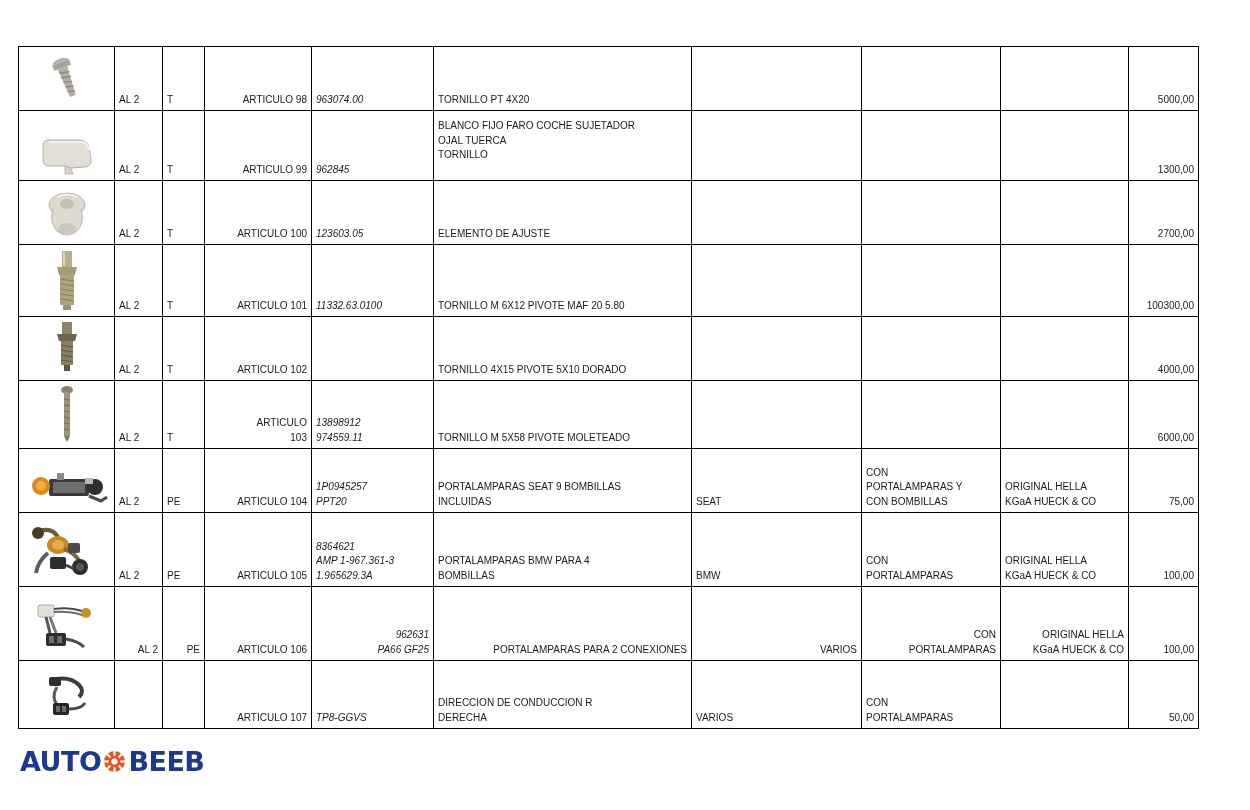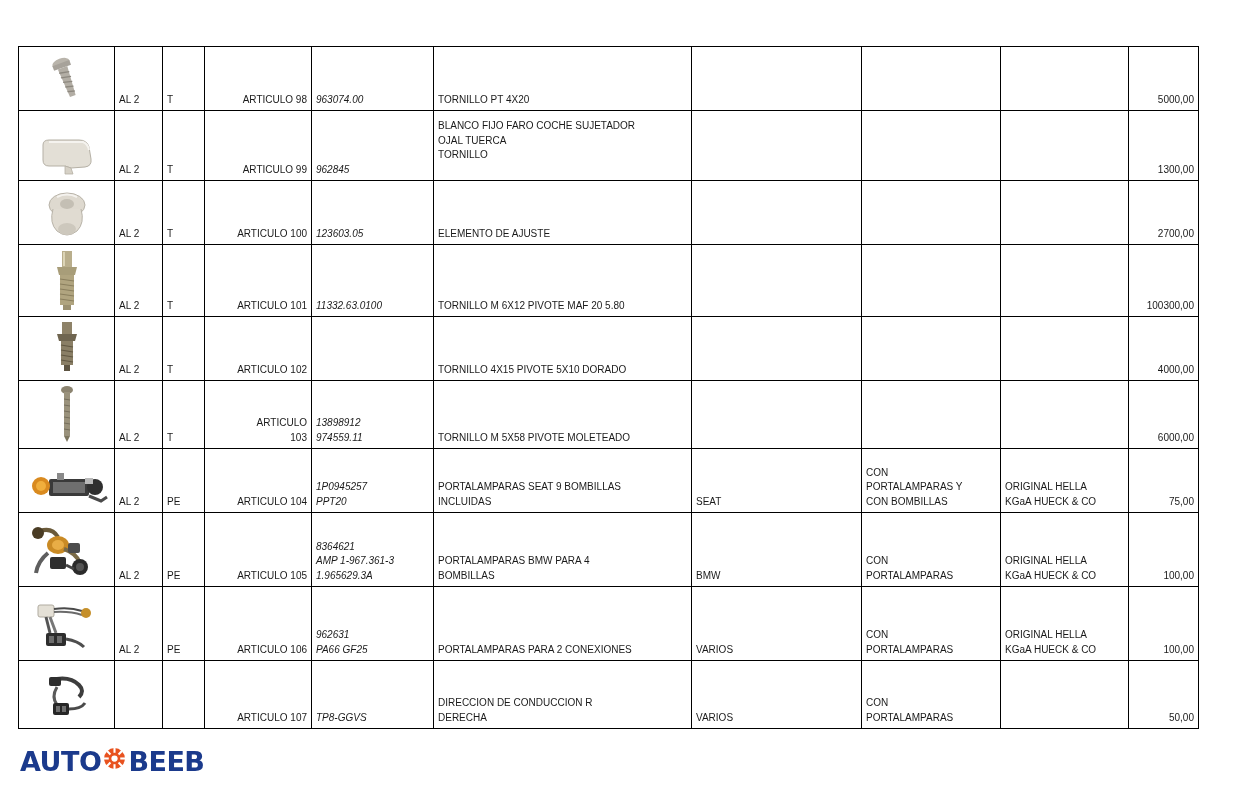--- a/index.html
+++ b/index.html
@@ -59,37 +59,37 @@
 
   
   tr.r0 td { height: 58px; }
   tr.r1 td { height: 58px; }
   tr.r2 td { height: 58px; }
   tr.r3 td { height: 63px; }
   tr.r4 td { height: 58px; }
   tr.r5 td { height: 58px; }
   tr.r6 td { height: 58px; }
   tr.r7 td { height: 68px; }
-  tr.r8 td { height: 68px; }
+  tr.r8 td { height: 68px; text-align: right; }
   tr.r9 td { height: 62px; }
 
   
   #logo {
     position: absolute;
     left: 20px;
     top: 742px;
     height: 38px;
     width: 180px;
     background: #ffffff;
     display: flex;
     align-items: center;
   }
   #logo .logo-inner {
     display: flex;
-    align-items: flex-start;
+    align-items: center;
     font-size: 27px;
     font-weight: bold;
     letter-spacing: -0.5px;
     font-family: "DejaVu Sans", sans-serif;
   }
   #logo .auto { color: #1b3a8c; }
   #logo .beeb { color: #1b3a8c; }
   #logo .gear {
     display: inline-block;
     width: 25px;

